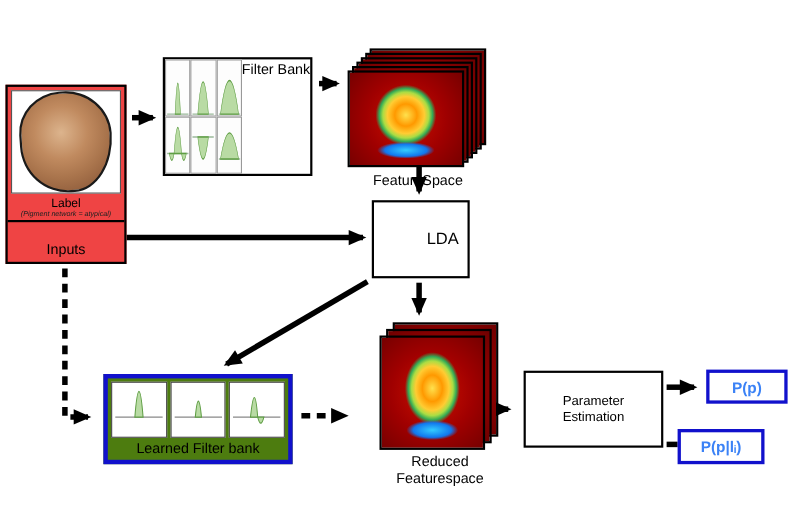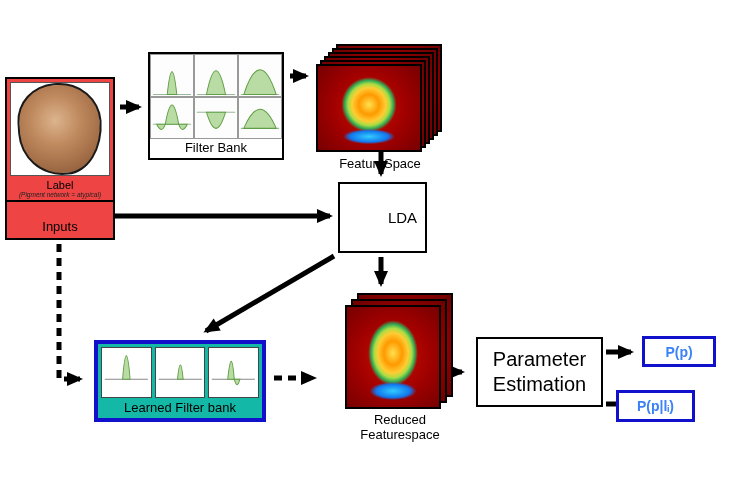--- a/index.html
+++ b/index.html
@@ -18,21 +18,21 @@
   .lesion-wrap{flex:1;margin:3px;border:1px solid #555;position:relative;background:#fff;display:flex;align-items:center;justify-content:center;}
   .lesion-blob{width:84px;height:92px;border:2px solid #1a1a1a;transform:rotate(-4deg);
     border-radius:48% 52% 46% 54% / 42% 46% 58% 50%;
     background:radial-gradient(circle at 45% 40%, #dcb48d 0%, #c08a5f 35%, #a9744c 60%, #93603e 82%, #7e5033 100%);}
   .inputs-label{font-size:11px;text-align:center;line-height:1.1;}
   .inputs-detail{font-size:6.5px;font-style:italic;color:#222;text-align:center;line-height:1.1;margin-bottom:2px;}
   .inputs-divider{border-top:2px solid #000;}
   .inputs-caption{font-size:13px;text-align:center;padding:17px 0 4px;}
 
   
-  .filter-bank{left:148px;top:52px;width:136px;height:108px;border:2px solid #000;background:#fff;display:flex;flex-direction:column;}
+  .filter-bank{left:148px;top:52px;width:136px;height:108px;border:2px solid #000;background:#fff;display:flex;flex-direction:row;}
   .fb-grid{flex:1;display:grid;grid-template-columns:1fr 1fr 1fr;grid-template-rows:1fr 1fr;}
   .fb-cell{border:1px solid #999;background:#fdfdfd;}
   .fb-cell svg, .lf-cell svg{display:block;width:100%;height:100%;}
   .fb-caption{font-size:13px;text-align:center;padding:1px 0 3px;}
 
   
   .fs-wrap{left:316px;top:4px;width:128px;height:128px;margin-top:40px;}
   .fs-layer{position:absolute;width:106px;height:88px;border:2px solid #000;}
   .rf-wrap{left:345px;top:293px;width:110px;height:150px;}
   .rf-layer{position:absolute;width:96px;height:104px;border:2px solid #000;}
@@ -42,27 +42,27 @@
       radial-gradient(ellipse 33% 40% at 50% 46%, #ffe14d 0%, #ff9900 30%, #ffcc33 50%, #aadd44 62%, #33aa55 72%, rgba(0,0,0,0) 82%),
       radial-gradient(circle at 50% 50%, #cc1100 0%, #a00000 55%, #770000 100%);}
   .stack-caption{position:absolute;left:0;width:100%;text-align:center;font-size:13px;line-height:1.12;}
   .fs-caption{bottom:0;}
   .rf-caption{top:120px;}
 
   
   .lda{left:338px;top:182px;width:89px;height:71px;border:2.5px solid #000;background:#fff;display:flex;align-items:center;justify-content:center;font-size:15px;padding-left:40px;}
 
   
-  .learned{left:94px;top:340px;width:172px;height:82px;border:4px solid #1111cc;background:#14b8a6;display:flex;flex-direction:column;padding:3px;}
+  .learned{left:94px;top:340px;width:172px;height:82px;border:4px solid #1111cc;background:#4d7c0f;display:flex;flex-direction:column;padding:3px;}
   .lf-row{flex:1;display:flex;gap:3px;}
   .lf-cell{flex:1;border:1px solid #444;background:#fff;}
   .lf-caption{font-size:13px;text-align:center;padding-top:2px;}
 
   
-  .param{left:476px;top:337px;width:127px;height:70px;border:2.5px solid #000;background:#fff;display:flex;align-items:center;justify-content:center;text-align:center;font-size:20px;line-height:1.25;padding:0 4px;}
+  .param{left:476px;top:337px;width:127px;height:70px;border:2.5px solid #000;background:#fff;display:flex;align-items:center;justify-content:center;text-align:center;font-size:12px;line-height:1.25;padding:0 4px;}
 
   
   .outbox{border:3px solid #1111cc;background:#fff;display:flex;align-items:center;justify-content:center;font-size:14px;font-weight:bold;color:#3b82f6;}
   .pp{left:642px;top:336px;width:74px;height:31px;}
   .ppli{left:616px;top:390px;width:79px;height:32px;text-align:right;}
 
   .plot-green{fill:#b9dba4;stroke:#5f9e44;stroke-width:1;}
   .axis{stroke:#9ab89a;stroke-width:1;}
 </style>
 </head>

